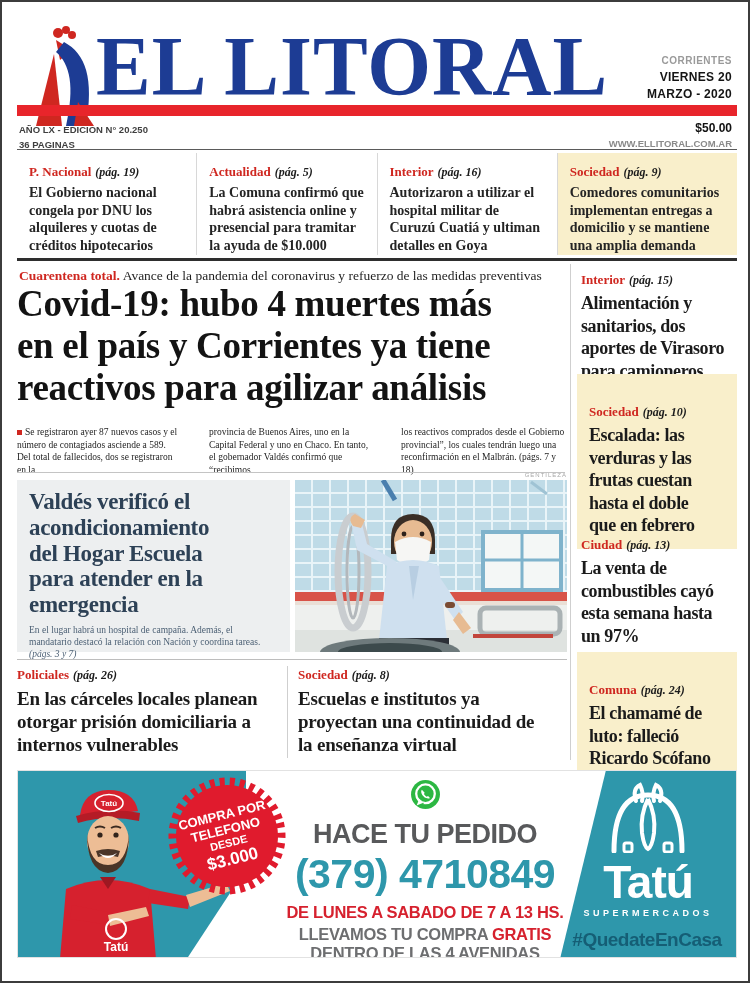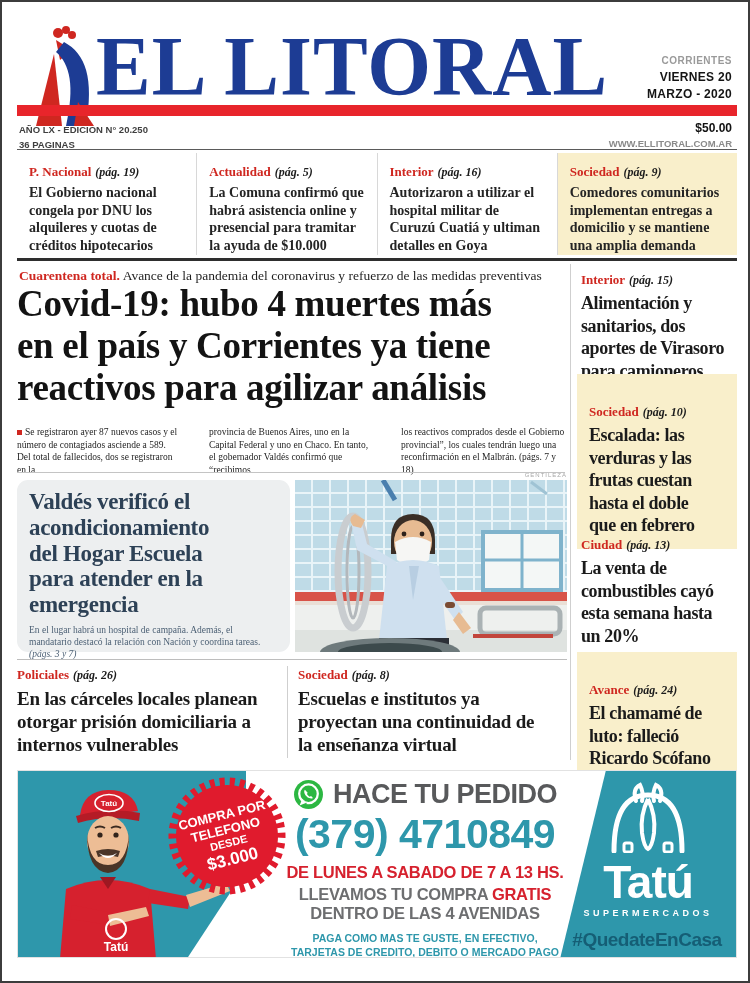--- a/index.html
+++ b/index.html
@@ -41,21 +41,21 @@
   .kicker{left:17px;top:266px;font:400 13.5px "Liberation Serif",serif;color:#1f1f1f;}
   .kicker b{color:var(--red);font-weight:700;}
   .headline{left:15px;top:281px;width:552px;font:800 37px/1.13 "Liberation Serif",serif;
             color:#131313;letter-spacing:-.3px;}
   .deck{left:15px;top:424px;width:548px;display:flex;gap:28px;}
   .deck div{flex:1;font:400 9.5px/1.32 "Liberation Serif",serif;color:#242424;}
   .bullet{display:inline-block;width:5px;height:5px;background:var(--red);margin-right:3px;}
   .deck-rule{left:15px;width:548px;top:470px;height:1px;background:#c4c4c4;}
 
   
-  .feature{left:15px;top:478px;width:273px;height:172px;background:#edeff0;padding:9px 12px;border-radius:11px;}
+  .feature{left:15px;top:478px;width:273px;height:172px;background:#edeff0;padding:9px 12px;}
   .feat-title{font:700 23px/1.12 "Liberation Serif",serif;color:#2d4156;letter-spacing:-.3px;}
   .feat-sub{margin-top:6px;font:400 9.5px/1.3 "Liberation Serif",serif;color:#4d6175;}
   .feat-pg{font-style:italic;}
   .credit{left:293px;top:470px;width:272px;text-align:right;font:400 6px "Liberation Sans",sans-serif;
           color:#a9a9a9;letter-spacing:1px;}
   .photo{left:293px;top:478px;width:272px;height:172px;background:#bfdbe7;
     background-image:repeating-linear-gradient(to right,transparent 0 16px,#e9f4f8 16px 18px),
                      repeating-linear-gradient(to bottom,transparent 0 12px,#e9f4f8 12px 14px);overflow:hidden;}
 
   
@@ -67,21 +67,21 @@
   .vdiv-right{left:568px;top:262px;width:1px;height:496px;background:#cfcfcf;}
   .rc-title{font:700 18px/1.25 "Liberation Serif",serif;color:#1b1b1b;letter-spacing:-.4px;margin-top:4px;}
   .rc-box{background:var(--yellow);padding:28px 6px 12px 12px;}
 
   
   .ad{left:15px;top:768px;width:720px;height:188px;border:1px solid #e2e2e2;background:#fff;overflow:hidden;}
   .ad-teal{position:absolute;left:0;top:0;width:228px;height:188px;background:var(--teal);
            clip-path:polygon(0 0,100% 0,100% 52%,74% 100%,0 100%);}
   .ad-mid{position:absolute;left:246px;top:8px;width:322px;text-align:center;
           font-family:"Liberation Sans",sans-serif;}
-  .order-row{display:flex;align-items:center;justify-content:center;gap:9px;}
+  .order-row{display:flex;align-items:center;justify-content:center;gap:9px;flex-direction:column;}
   .order-label{font-size:27px;font-weight:800;color:#58595b;letter-spacing:-.5px;}
   .phone{font-size:41px;font-weight:800;color:var(--teal);letter-spacing:-.5px;margin-top:1px;}
   .sched{font-size:16.5px;font-weight:800;color:#d6212e;margin-top:5px;letter-spacing:-.3px;}
   .deliv{font-size:16.5px;font-weight:800;color:var(--gray);margin-top:3px;letter-spacing:-.3px;}
   .deliv b{color:#d6212e;}
   .area{font-size:16.5px;font-weight:800;color:var(--gray);letter-spacing:-.3px;}
   .payment{font:700 10.5px/1.35 "Liberation Sans",sans-serif;color:var(--teal);margin-top:8px;}
   .ad-right{position:absolute;right:0;top:0;width:176px;height:188px;background:var(--teal);
             clip-path:polygon(26% 0,100% 0,100% 100%,0 100%);text-align:center;
             font-family:"Liberation Sans",sans-serif;}
@@ -244,24 +244,24 @@
 frutas cuestan
 hasta el doble
 que en febrero</div>
   </div>
   <div class="abs" style="left:579px;top:533px;width:158px">
     <span class="lab">Ciudad</span>
     <span class="pg">(pág. 13)</span>
     <div class="rc-title pl">La venta de
 combustibles cayó
 esta semana hasta
-un 20%</div>
+un 97%</div>
   </div>
   <div class="abs rc-box" style="left:575px;top:650px;width:160px">
-    <span class="lab">Avance</span>
+    <span class="lab">Comuna</span>
     <span class="pg">(pág. 24)</span>
     <div class="rc-title pl">El chamamé de
 luto: falleció
 Ricardo Scófano</div>
   </div>
 
   <div class="abs ad">
     <div class="ad-teal"></div>
 
     <svg style="position:absolute;left:2px;top:6px" width="235" height="182" viewBox="0 0 235 182">

